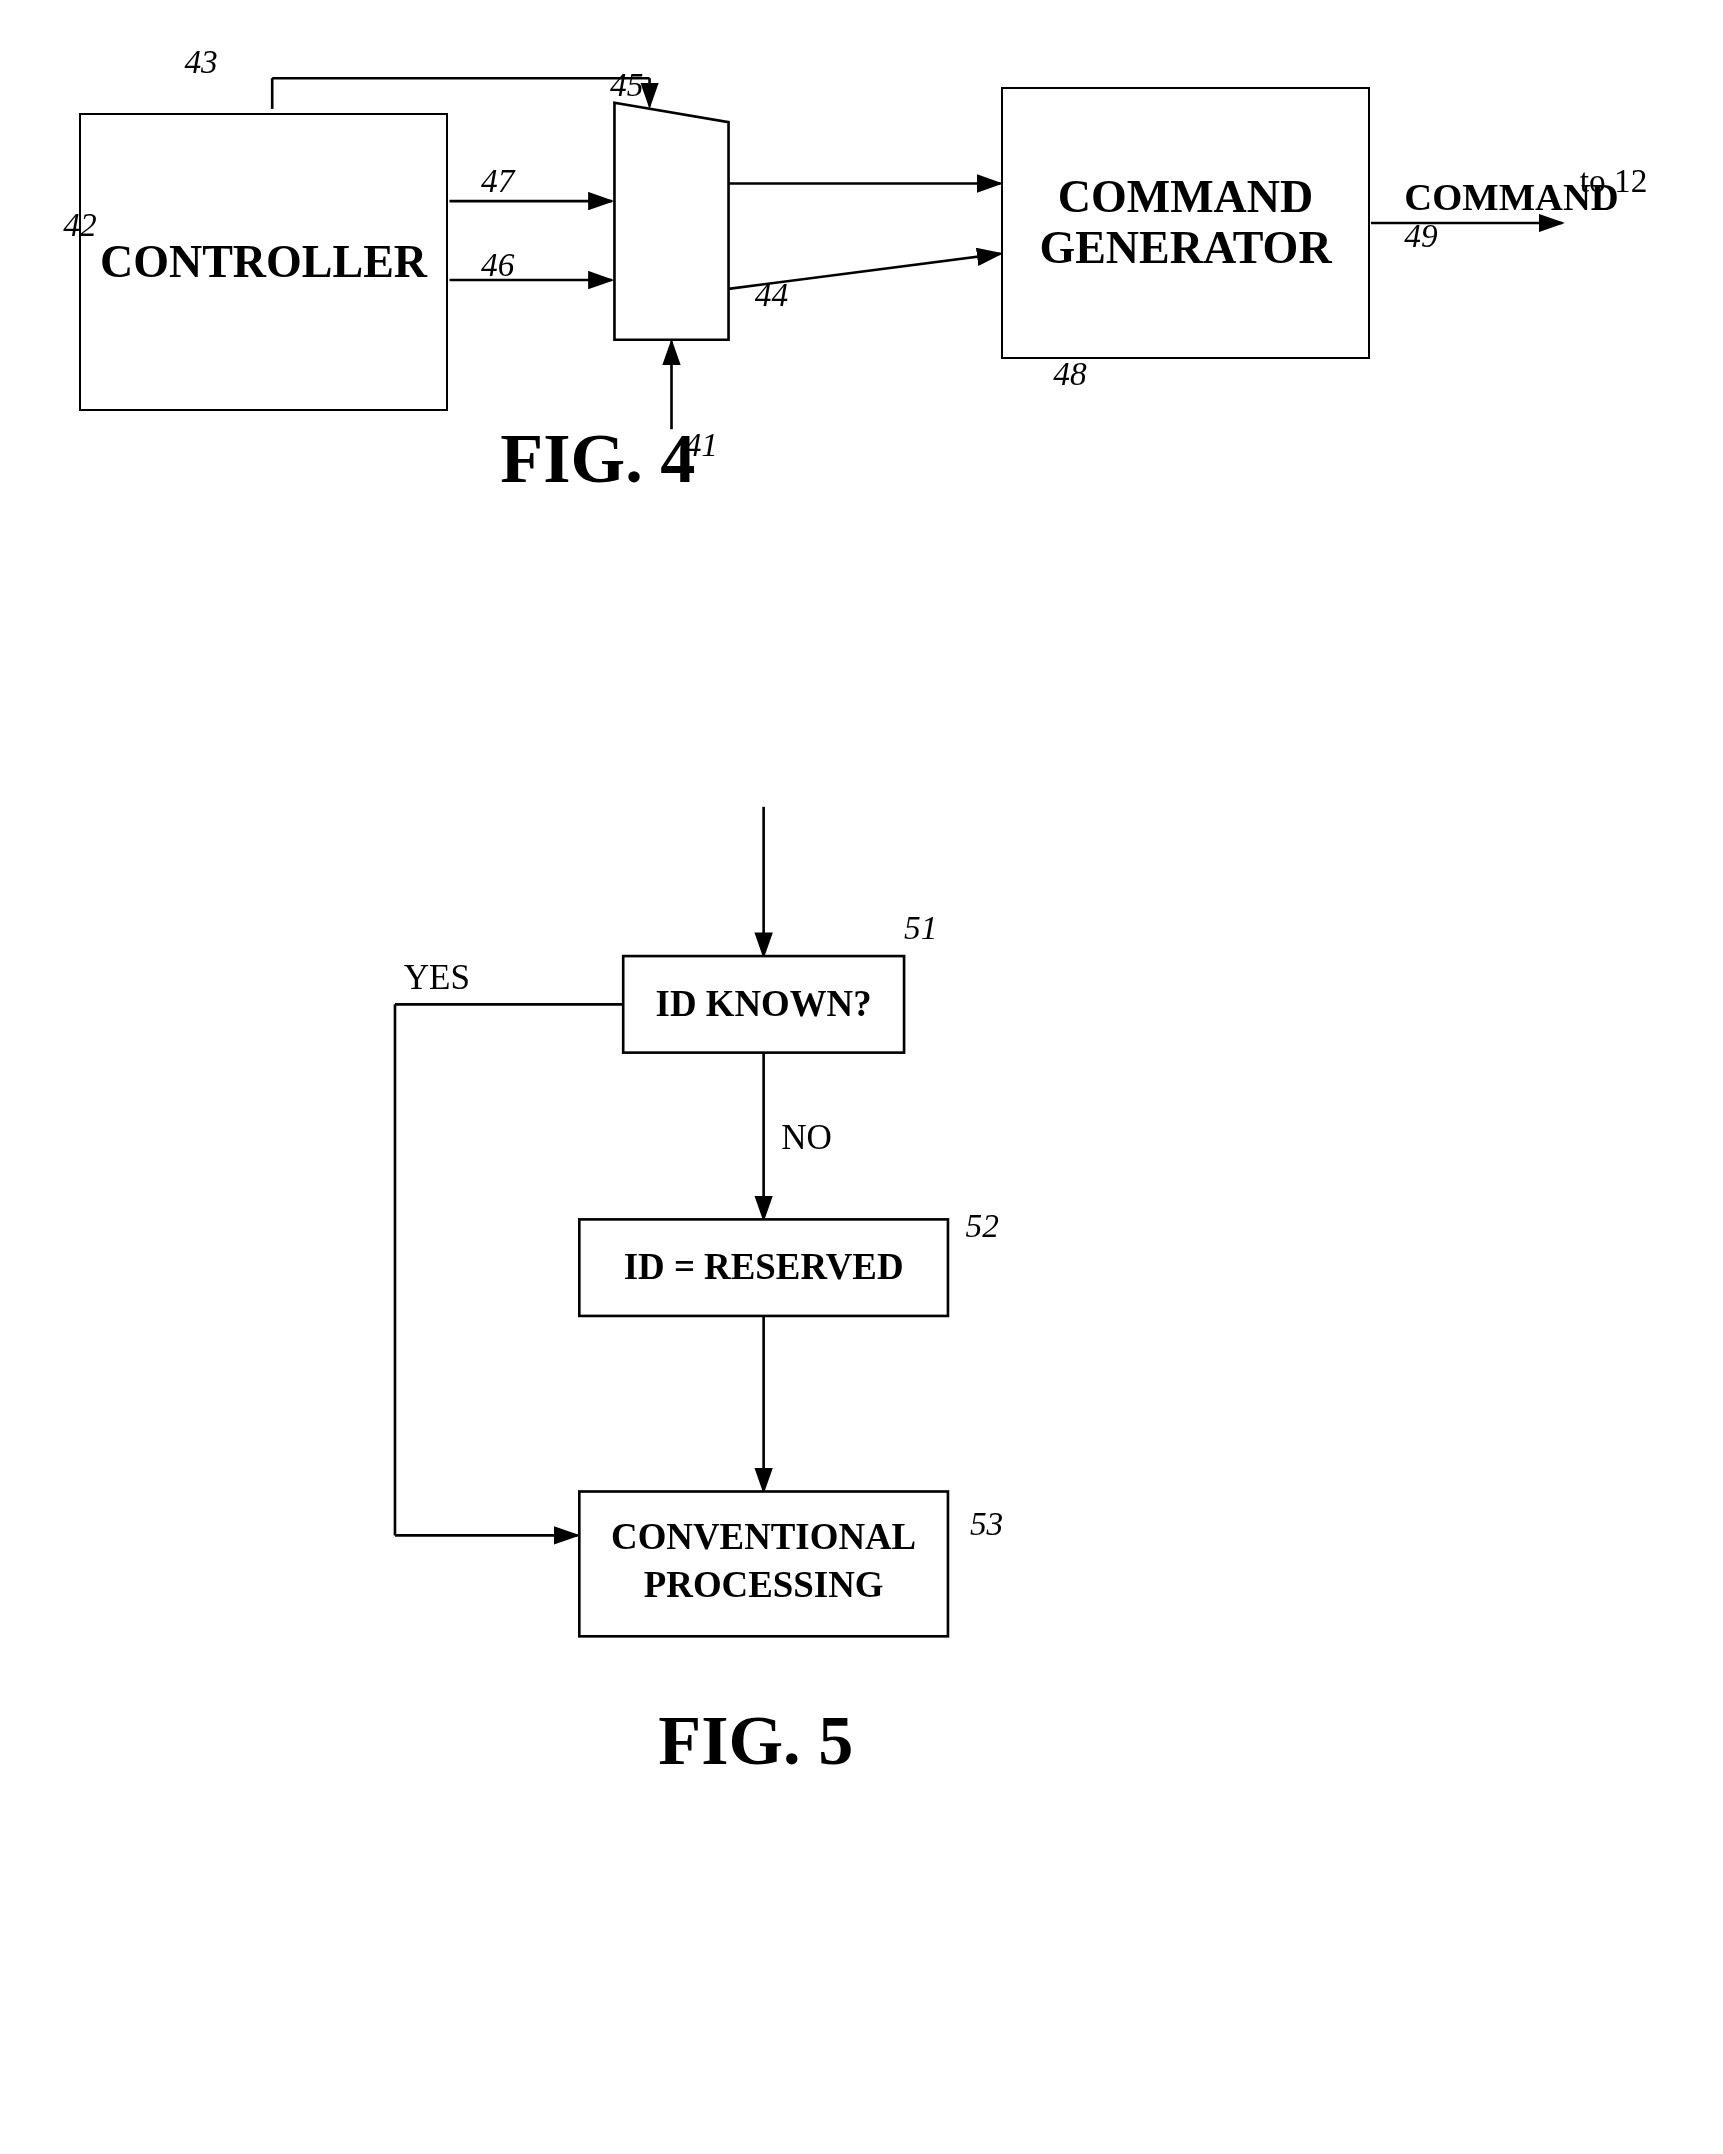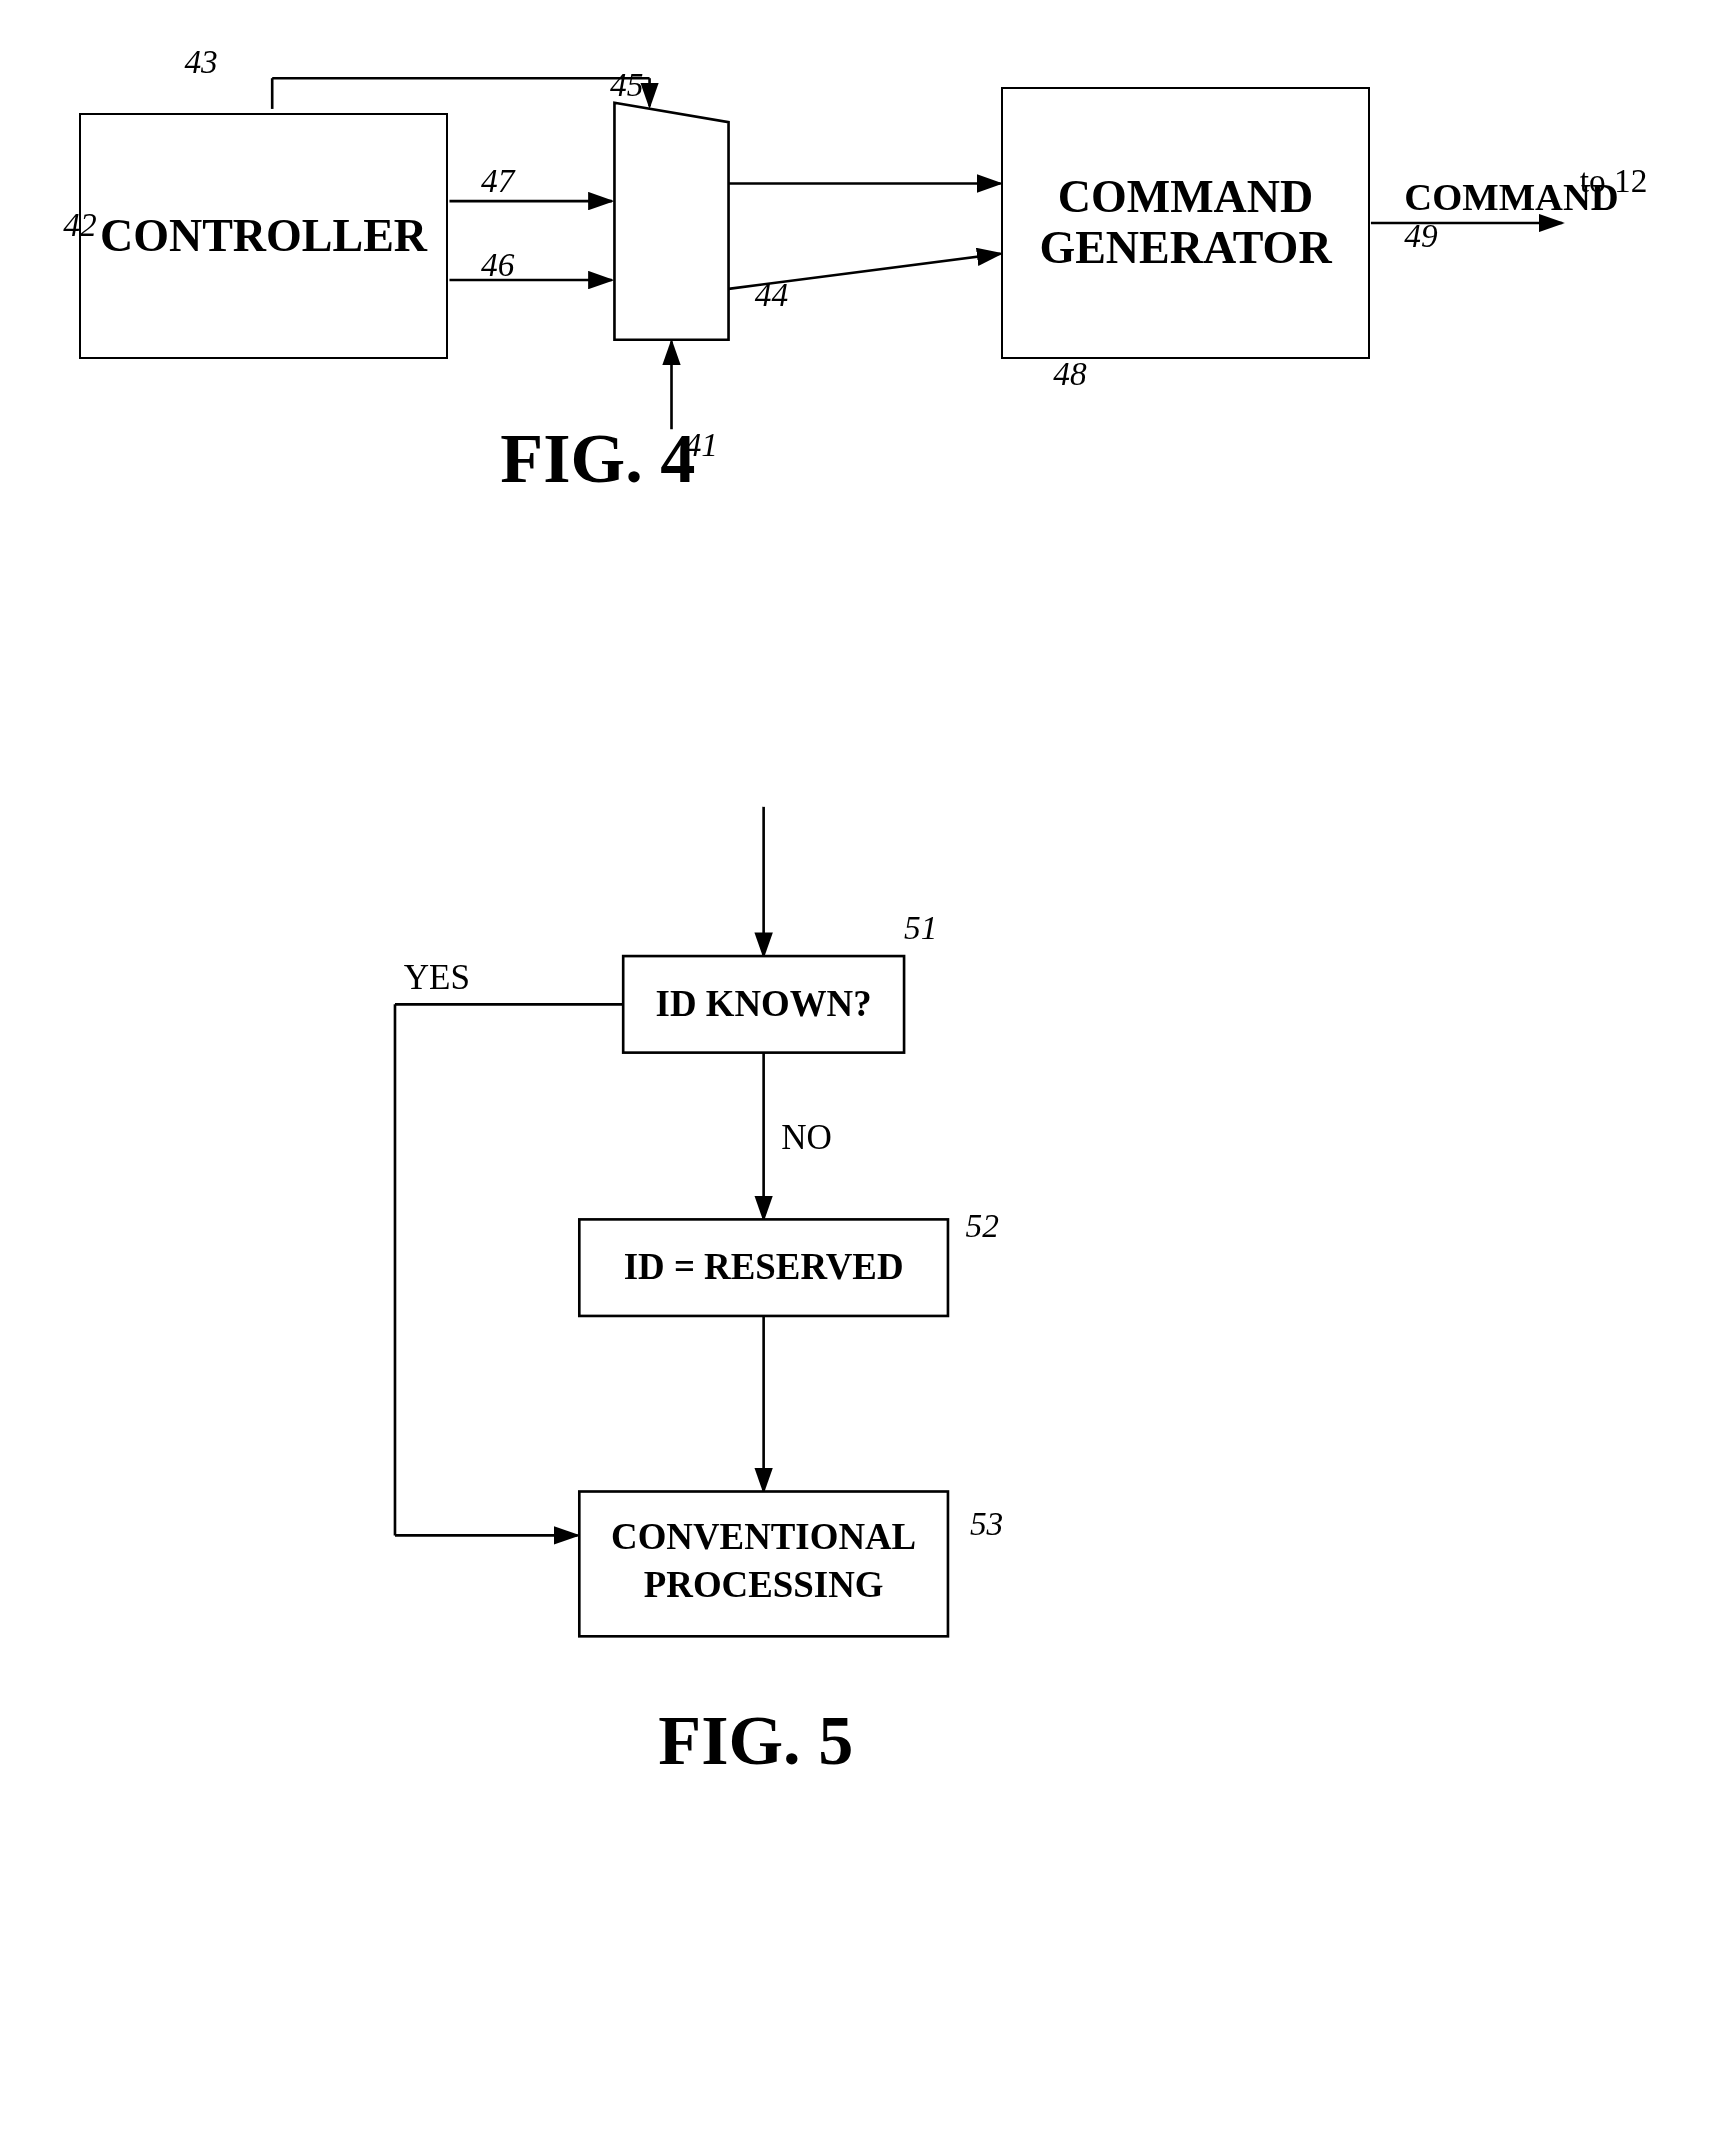--- a/index.html
+++ b/index.html
@@ -16,21 +16,21 @@
       position: absolute;
       top: 8px; left: 0;
       width: 1723px;
       height: 2154px;
     }
 
     
     .controller-box {
       position: absolute;
       top: 105px; left: 79px;
-      width: 369px; height: 246px;
+      width: 369px; height: 298px;
       border: 2.6px solid #000;
       display: flex;
       align-items: center;
       justify-content: center;
     }
     .controller-label {
       font-size: 46px;
       font-weight: bold;
       text-align: center;
       line-height: 1.1;

